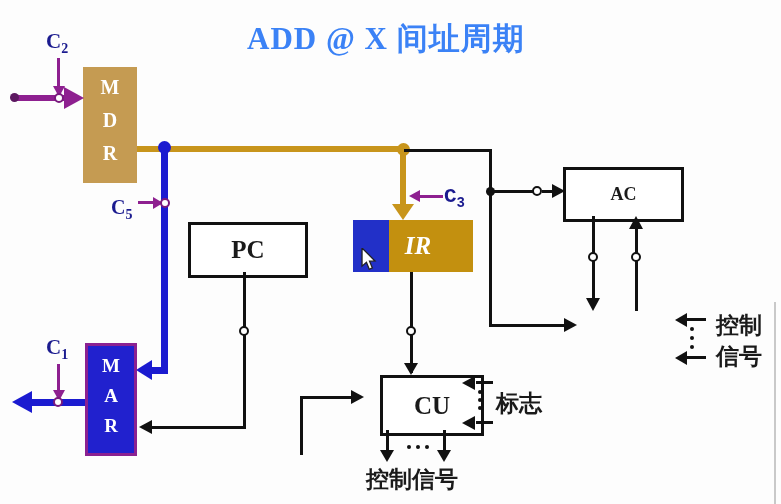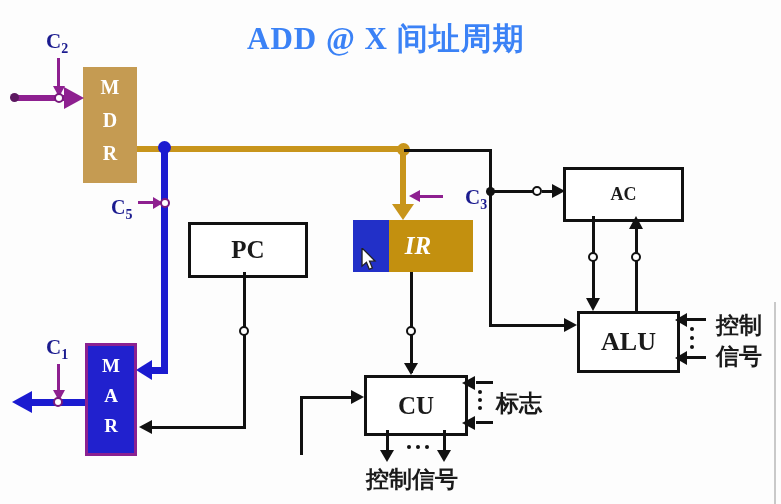--- a/index.html
+++ b/index.html
@@ -74,42 +74,39 @@
     <span>AC</span>
   </div>
 
   <div class="line" style="left:592px;top:216px;width:3px;height:84px;"></div>
   <div class="circ" style="left:588px;top:252px;width:10px;height:10px;"></div>
   <div class="arr" style="left:586px;top:298px;border-left:7.5px solid transparent;border-right:7.5px solid transparent;border-top:13px solid #111;"></div>
   <div class="line" style="left:635px;top:228px;width:3px;height:83px;"></div>
   <div class="circ" style="left:631px;top:252px;width:10px;height:10px;"></div>
   <div class="arr" style="left:629px;top:216px;border-left:7.5px solid transparent;border-right:7.5px solid transparent;border-bottom:13px solid #111;"></div>
 
-  <div class="box" style="left:577px;top:311px;width:97px;height:56px;font-size:26px;">
-    <span>ALU</span>
-  </div>
 
   <div class="line" style="left:687px;top:318px;width:19px;height:3px;"></div>
   <div class="arr" style="left:675px;top:313px;border-top:7px solid transparent;border-bottom:7px solid transparent;border-right:12px solid #111;"></div>
   <div class="line" style="left:687px;top:356px;width:19px;height:3px;"></div>
   <div class="arr" style="left:675px;top:351px;border-top:7px solid transparent;border-bottom:7px solid transparent;border-right:12px solid #111;"></div>
   <div class="ddot" style="left:690px;top:327px;"></div>
   <div class="ddot" style="left:690px;top:336px;"></div>
   <div class="ddot" style="left:690px;top:345px;"></div>
   <div class="cn" style="left:716px;top:310px;">控制</div>
   <div class="cn" style="left:716px;top:341px;">信号</div>
 
   <div class="abs" style="left:353px;top:220px;width:36px;height:52px;background:#2230c8;"></div>
   <div class="abs" style="left:389px;top:220px;width:84px;height:52px;background:#c3900f;"></div>
   <div class="abs" style="left:389px;top:222px;width:58px;height:48px;display:flex;align-items:center;justify-content:center;color:#fff;font-weight:bold;font-size:25px;font-style:italic;">IR</div>
   <svg class="abs" style="left:360px;top:248px;" width="17" height="22" viewBox="0 0 12 17">
     <path d="M1,0 L1,14 L4.4,11 L6.6,16.4 L9,15.4 L6.8,10.2 L11,10 Z" fill="#fff" stroke="#222" stroke-width="1"></path>
   </svg>
 
-  <div class="sig" style="left:465px;top:185px;"><span>C</span><sub>3</sub></div>
+  <div class="sig" style="left:444px;top:185px;font-family:Liberation Mono, monospace;"><span>C</span><sub>3</sub></div>
   <div class="line purp" style="left:419px;top:195px;width:24px;height:3px;"></div>
   <div class="arr" style="left:409px;top:190px;border-top:6.5px solid transparent;border-bottom:6.5px solid transparent;border-right:11px solid #8e2090;"></div>
 
   <div class="line" style="left:410px;top:272px;width:3px;height:101px;"></div>
   <div class="circ" style="left:406px;top:326px;width:10px;height:10px;"></div>
   <div class="arr" style="left:404px;top:363px;border-left:7px solid transparent;border-right:7px solid transparent;border-top:12px solid #111;"></div>
 
   <div class="box" style="left:188px;top:222px;width:114px;height:50px;font-size:25px;border-width:3px;">
     <span>PC</span>
   </div>
@@ -122,21 +119,21 @@
     <span class="vtext" style="font-size:19px;letter-spacing:9px;">MAR</span>
   </div>
 
   <div class="sig" style="left:46px;top:335px;"><span>C</span><sub>1</sub></div>
   <div class="line purp" style="left:57px;top:364px;width:3px;height:28px;"></div>
   <div class="arr" style="left:53px;top:390px;border-left:6px solid transparent;border-right:6px solid transparent;border-top:11px solid #8e2090;"></div>
   <div class="line blue" style="left:30px;top:399px;width:55px;height:7px;"></div>
   <div class="arr" style="left:12px;top:391px;border-top:11.5px solid transparent;border-bottom:11.5px solid transparent;border-right:20px solid #1b1bd0;"></div>
   <div class="circ pcirc" style="left:53px;top:397px;width:10px;height:10px;"></div>
 
-  <div class="box" style="left:364px;top:375px;width:98px;height:55px;font-size:25px;">
+  <div class="box" style="left:380px;top:375px;width:98px;height:55px;font-size:25px;">
     <span>CU</span>
   </div>
 
   <div class="line" style="left:476px;top:381px;width:17px;height:3px;"></div>
   <div class="arr" style="left:462px;top:376px;border-top:7px solid transparent;border-bottom:7px solid transparent;border-right:13px solid #111;"></div>
   <div class="line" style="left:476px;top:421px;width:17px;height:3px;"></div>
   <div class="arr" style="left:462px;top:416px;border-top:7px solid transparent;border-bottom:7px solid transparent;border-right:13px solid #111;"></div>
   <div class="ddot" style="left:478px;top:390px;"></div>
   <div class="ddot" style="left:478px;top:398px;"></div>
   <div class="ddot" style="left:478px;top:406px;"></div>

